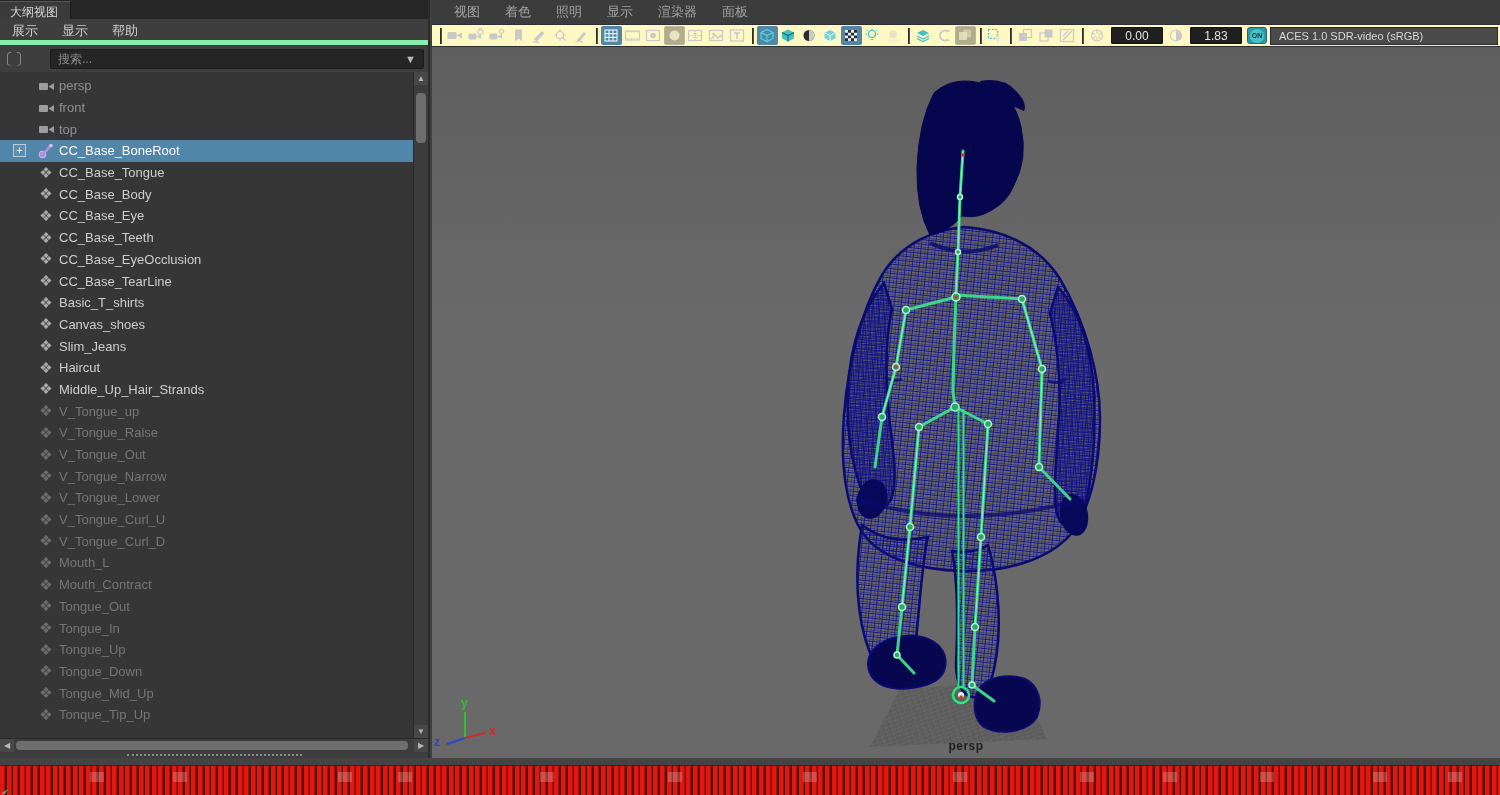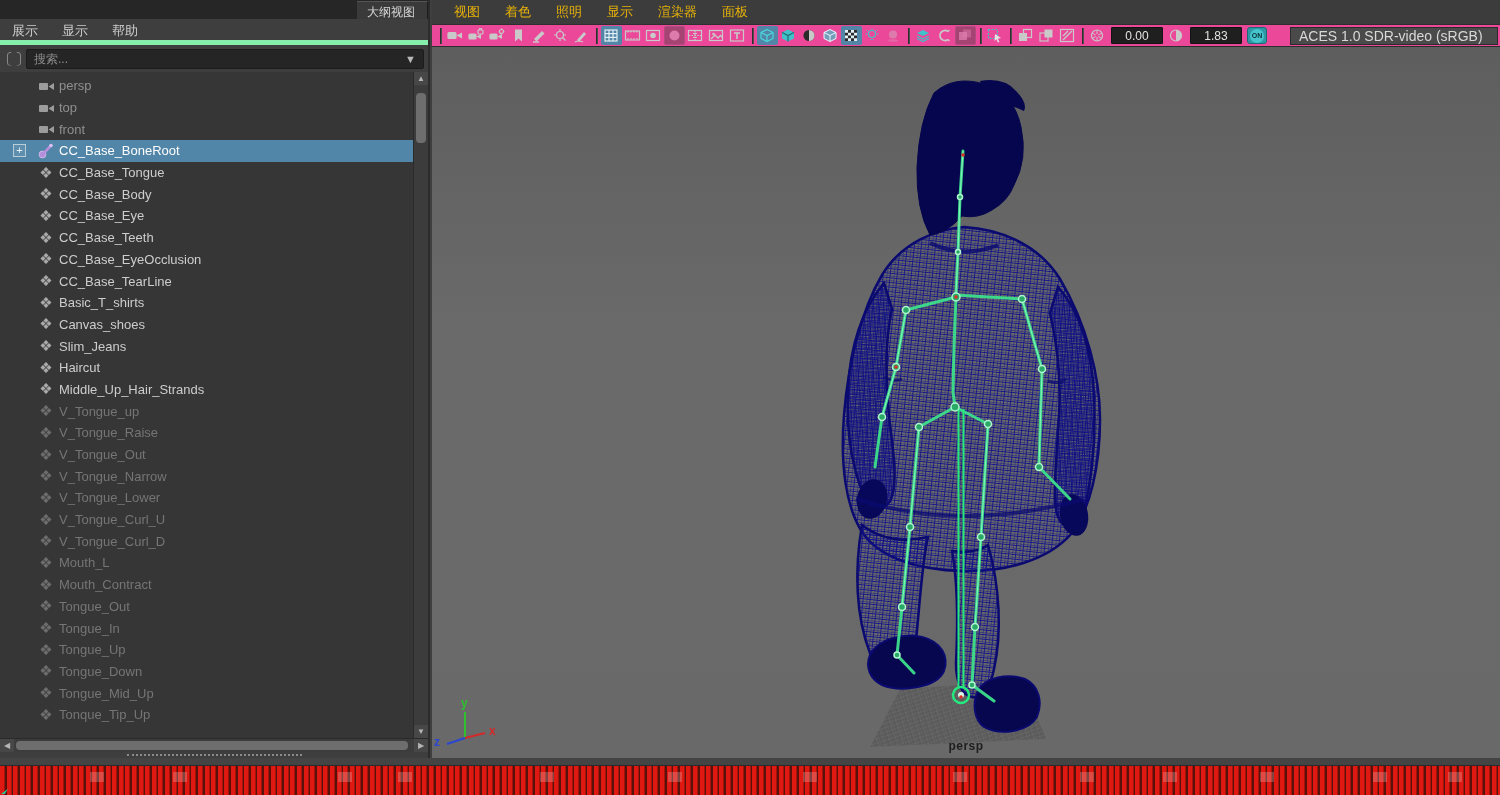--- a/index.html
+++ b/index.html
@@ -3,27 +3,27 @@
 <meta charset="utf-8">
 <style>
   * { margin:0; padding:0; box-sizing:border-box; }
   html,body { width:1500px; height:795px; overflow:hidden; background:#3f3f3f;
               font-family:"Liberation Sans", sans-serif; }
   #app { position:relative; width:1500px; height:795px; background:#3f3f3f; }
 
   
   #outliner { position:absolute; left:0; top:0; width:430px; height:758px;
               background:#3e3e3e; border-right:2px solid #2c2c2c; display:flex; flex-direction:column; }
-  .ol-titlestrip { height:19px; background:#262626; display:flex; align-items:flex-end;justify-content:flex-end; }
+  .ol-titlestrip { height:19px; background:#262626; display:flex; align-items:flex-end; }
   .ol-tab { background:#3a3a3a; color:#d6d6d6; font-size:12px; padding:2px 12px 2px 10px;
             border-top:1px solid #555; border-right:1px solid #1d1d1d; height:18px; }
   .ol-menubar { height:26px; background:#3e3e3e; display:flex; align-items:flex-start; gap:0;
                 border-bottom:5px solid #86efac; }
   .ol-menu { color:#cfcfcf; font-size:13px; padding:3px 12px; cursor:default; }
-  .ol-searchrow { height:27px; display:flex; align-items:center; background:#3e3e3e; padding:3px 4px 3px 2px; }
+  .ol-searchrow { height:27px; display:flex; align-items:center; background:#3e3e3e; padding:3px 4px 3px 2px;gap:24px; }
   .filter-ic { width:18px; height:18px; margin:0 3px; position:relative; opacity:.8; }
   .filter-ic:before { content:""; position:absolute; inset:2px; border:1px solid #9a9a9a;
                       border-radius:3px; clip-path:polygon(0 0,30% 0,30% 100%,0 100%); }
   .filter-ic:after  { content:""; position:absolute; inset:2px; border:1px solid #9a9a9a;
                       border-radius:3px; clip-path:polygon(70% 0,100% 0,100% 100%,70% 100%); }
   .ol-search { flex:1; height:20px; background:#252525; border:1px solid #1b1b1b; border-radius:2px;
                color:#cccccc; font-size:12px; padding:0 20px 0 7px; outline:none; }
   .ol-search::placeholder { color:#8b8b8b; }
   .ol-search-caret { position:absolute; right:12px; color:#b9b9b9; font-size:11px; pointer-events:none; }
   .ol-body { flex:1; display:flex; min-height:0; }
@@ -48,44 +48,44 @@
   .hscroll .arrow { width:14px; background:#474747; color:#b5b5b5; font-size:8px; text-align:center; line-height:14px; }
   .hscroll .track { flex:1; position:relative; background:#3c3c3c; }
   .hscroll .thumb { position:absolute; top:2px; bottom:2px; left:2px; right:6px; background:#6e6e6e; border-radius:4px; }
   .ol-splitter { height:6px; background:#3e3e3e; display:flex; justify-content:center; align-items:center; }
   .ol-splitter .dots { width:175px; border-top:2px dotted #8a8a8a; }
 
   
   #vp-panel { position:absolute; left:432px; top:0; right:0; height:758px; display:flex; flex-direction:column; }
   .vp-menubar { height:25px; background:#3c3c3c; display:flex; align-items:center; padding-left:10px;
                 border-bottom:1px solid #2f2f2f; }
-  .vp-menu { color:#eab308; font-size:13px; padding:3px 13px 3px 12px; cursor:default;font-family:Liberation Serif, serif; }
-  .vp-toolbar { height:22px; background:#ec4899; display:flex; align-items:center; padding:0 2px 0 4px;
+  .vp-menu { color:#a3a3a3; font-size:13px; padding:3px 13px 3px 12px; cursor:default;font-family:Liberation Serif, serif; }
+  .vp-toolbar { height:22px; background:#fef9c3; display:flex; align-items:center; padding:0 2px 0 4px;
                 border-bottom:1px solid #2d2d2d; }
   .tb-ic { width:21px; height:19px; display:flex; align-items:center; justify-content:center;
            color:#c9c9c9; flex:0 0 auto; border-radius:2px; }
   .tb-ic.teal { color:#41c1c9; }
   .tb-ic.active { background:#5285a6; color:#dff0f6; }
   .tb-ic.active.teal { color:#49d7de; }
   .tb-ic.dim { opacity:.40; }
   .tb-ic.framed { border:1px solid #565656; background:#3d3d3d; }
   .tb-sep { width:9px; height:16px; flex:0 0 auto; position:relative; }
   .tb-sep:before { content:""; position:absolute; left:4px; top:0; bottom:0; width:1px; background:#2e2e2e;
                    box-shadow:1px 0 0 #4f4f4f; }
   .tb-field { height:17px; background:#1f1f1f; border:1px solid #141414; color:#e3e3e3;
               font-size:12px; display:flex; align-items:center; justify-content:center;
               flex:0 0 auto; border-radius:1px; }
   .tb-field.num { width:52px; margin:0 3px; }
   .tb-on { width:20px; height:17px; margin:0 3px 0 2px; border-radius:3px; background:#2f98a5;
            border:1px solid #1d6a74; color:#0b3236; font-size:7px; font-weight:bold;
            display:flex; align-items:center; justify-content:center; flex:0 0 auto; }
   .tb-on .dot { width:14px; height:14px; border-radius:50%; background:#45c4cd; display:flex;
                 align-items:center; justify-content:center; }
-  .tb-aces { flex:1; margin-left:20px; height:18px; background:#4a4a4a; border:1px solid #2c2c2c;
-             color:#d8d8d8; font-size:14px; display:flex; align-items:center; padding-left:8px; }
+  .tb-aces { flex:1; margin-left:0; height:18px; background:#4a4a4a; border:1px solid #2c2c2c;
+             color:#d8d8d8; font-size:11px; display:flex; align-items:center; padding-left:8px; }
   .vp-view { flex:1; position:relative; background:linear-gradient(#5e5e5e,#6a6a6a 40%,#696969); overflow:hidden; }
   .persp-label { position:absolute; left:50%; transform:translateX(-50%); bottom:5px;
                  color:#1e1e1e; font-size:12px; font-weight:bold; letter-spacing:.5px; }
 
   
   #timeline-gap { position:absolute; left:0; right:0; top:758px; height:7px; background:#444444; }
   #time-slider { position:absolute; left:0; right:0; top:765px; height:30px; background:#3a3a3a;
                  border-top:1px solid #2a2a2a;
                  background-image:
                    repeating-linear-gradient(90deg,
@@ -127,30 +127,30 @@
             </span>
             <span>persp</span>
           </div>
           <div class="ol-row muted">
             <span class="ic">
               <svg width="17" height="12" viewBox="0 0 17 12">
                 <rect x="1" y="3" width="9" height="7" rx="1" fill="#9c9c9c"></rect>
                 <polygon points="10.5,6.5 16,3 16,10" fill="#9c9c9c"></polygon>
               </svg>
             </span>
-            <span>top</span>
+            <span>front</span>
           </div>
           <div class="ol-row muted">
             <span class="ic">
               <svg width="17" height="12" viewBox="0 0 17 12">
                 <rect x="1" y="3" width="9" height="7" rx="1" fill="#9c9c9c"></rect>
                 <polygon points="10.5,6.5 16,3 16,10" fill="#9c9c9c"></polygon>
               </svg>
             </span>
-            <span>front</span>
+            <span>top</span>
           </div>
           <div class="ol-row selected">
             <span class="expander">+</span>
             <span class="ic">
               <svg width="16" height="16" viewBox="0 0 16 16">
                 <circle cx="4.5" cy="11.5" r="3.4" fill="#b58fdb" stroke="#d9c2ef" stroke-width="0.8"></circle>
                 <path d="M6.5 9.5 L13 2.5" stroke="#b58fdb" stroke-width="2.6" stroke-linecap="round"></path>
                 <circle cx="13" cy="2.5" r="1.8" fill="#d9c2ef"></circle>
               </svg>
             </span>

